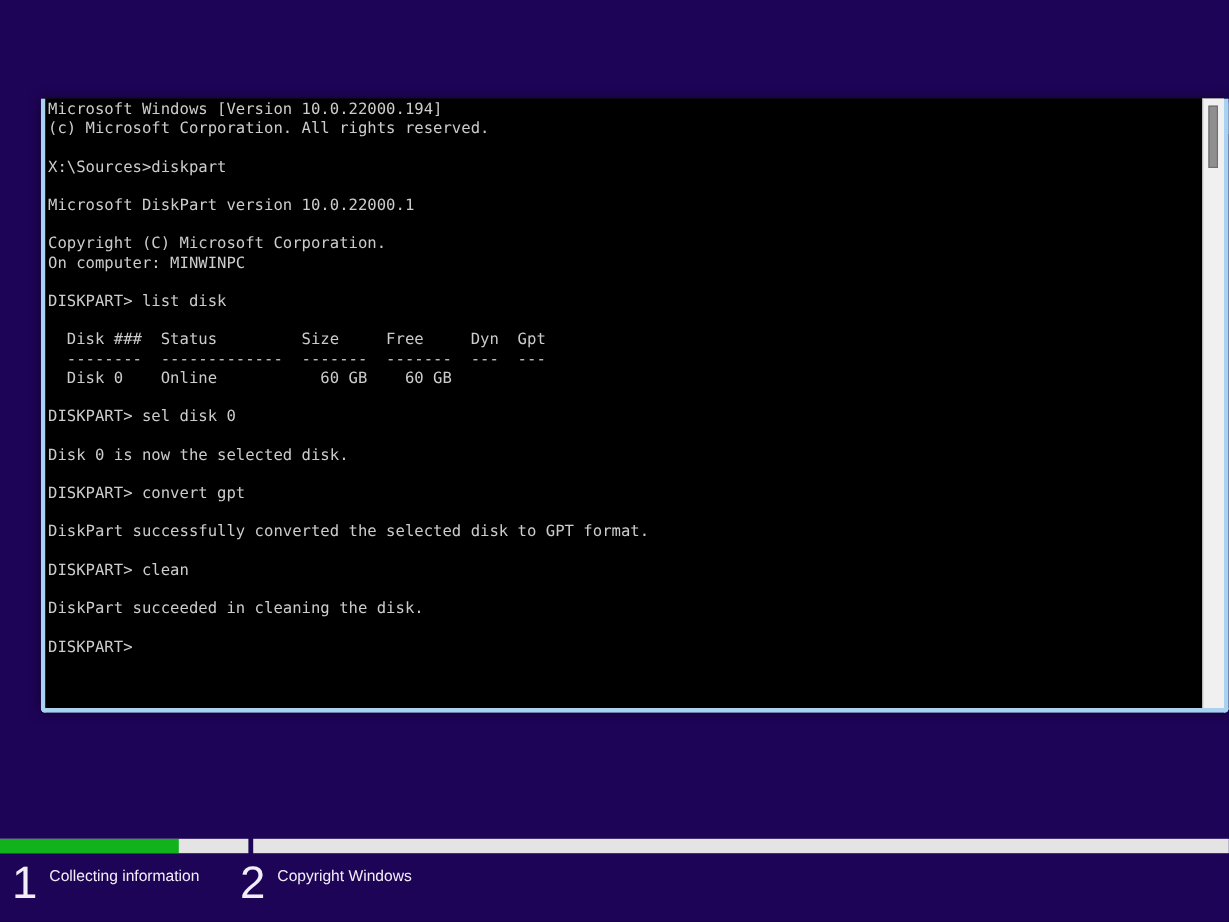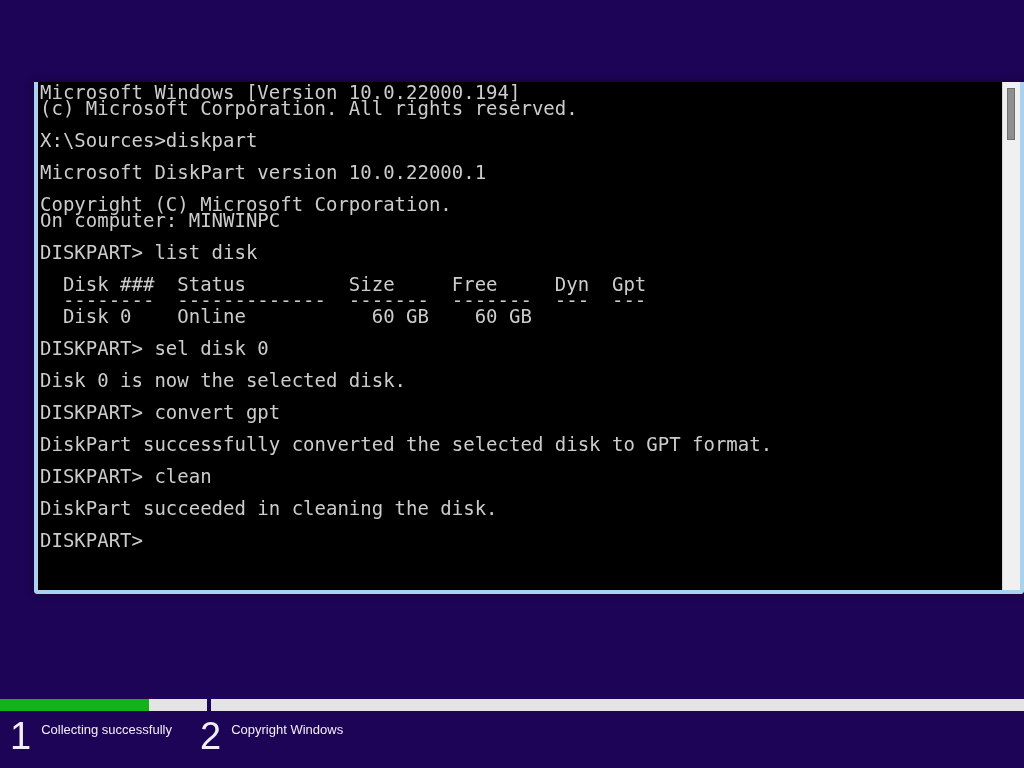--- a/index.html
+++ b/index.html
@@ -139,21 +139,21 @@
     top: 0;
     right: 18px;
     bottom: 0;
     background: #000;
     overflow: hidden;
   }
   #console-text {
     margin: 0;
     padding: 2px 0 0 2px;
     font-family: "DejaVu Sans Mono", monospace;
-    font-size: 19px;
+    font-size: 13px;
     line-height: 16px;
     color: #cccccc;
     white-space: pre;
   }
 
   
   #console-scrollbar {
     position: absolute;
     right: 0;
     top: 0;
@@ -299,20 +299,20 @@
       <div class="fill" style="width: 72%; background: rgb(18, 178, 28);"></div>
     </div>
     <div class="seg-gap"></div>
     <div class="progress-seg" style="flex:1 1 auto;">
       <div class="fill" style="width: 0%; background: rgb(18, 178, 28);"></div>
     </div>
   </div>
   <div id="steps-row">
     <div class="step" style="left:10px;">
       <span class="step-num">1</span>
-      <span class="step-label">Collecting successfully</span>
+      <span class="step-label">Collecting information</span>
     </div>
     <div class="step" style="left:200px;">
       <span class="step-num">2</span>
       <span class="step-label">Copyright Windows</span>
     </div>
   </div>
 </div>
 
 </body></html>

